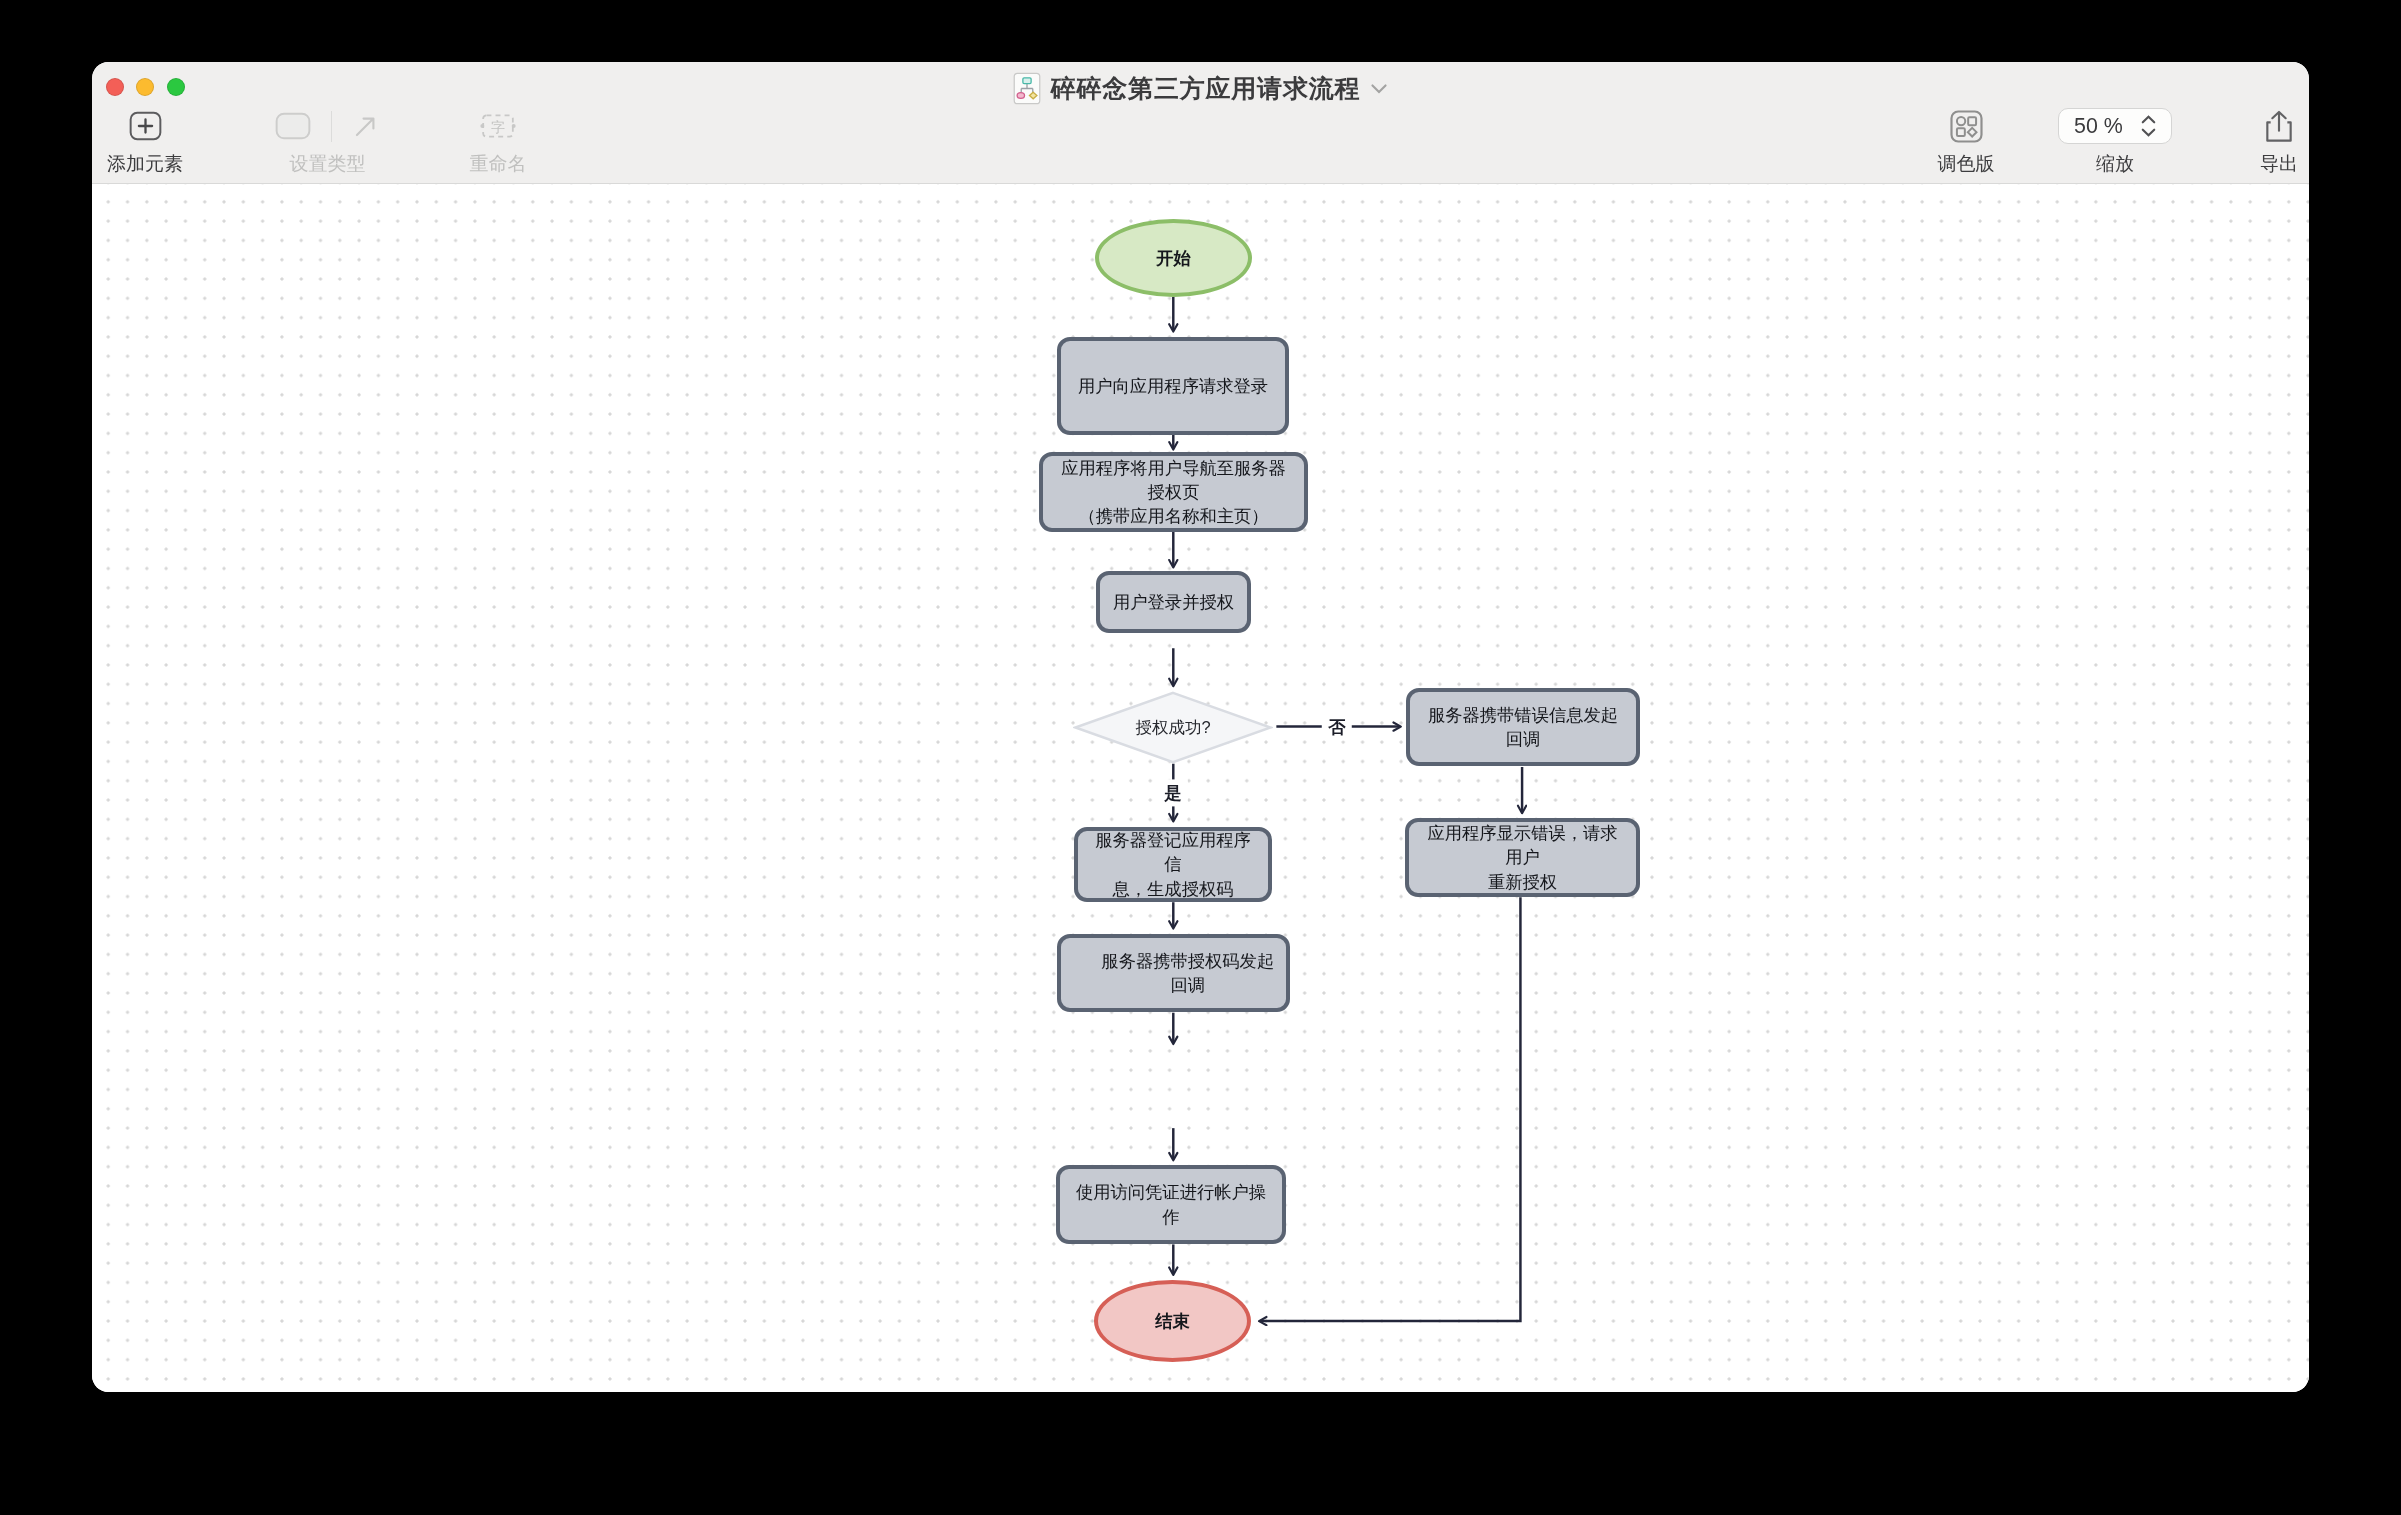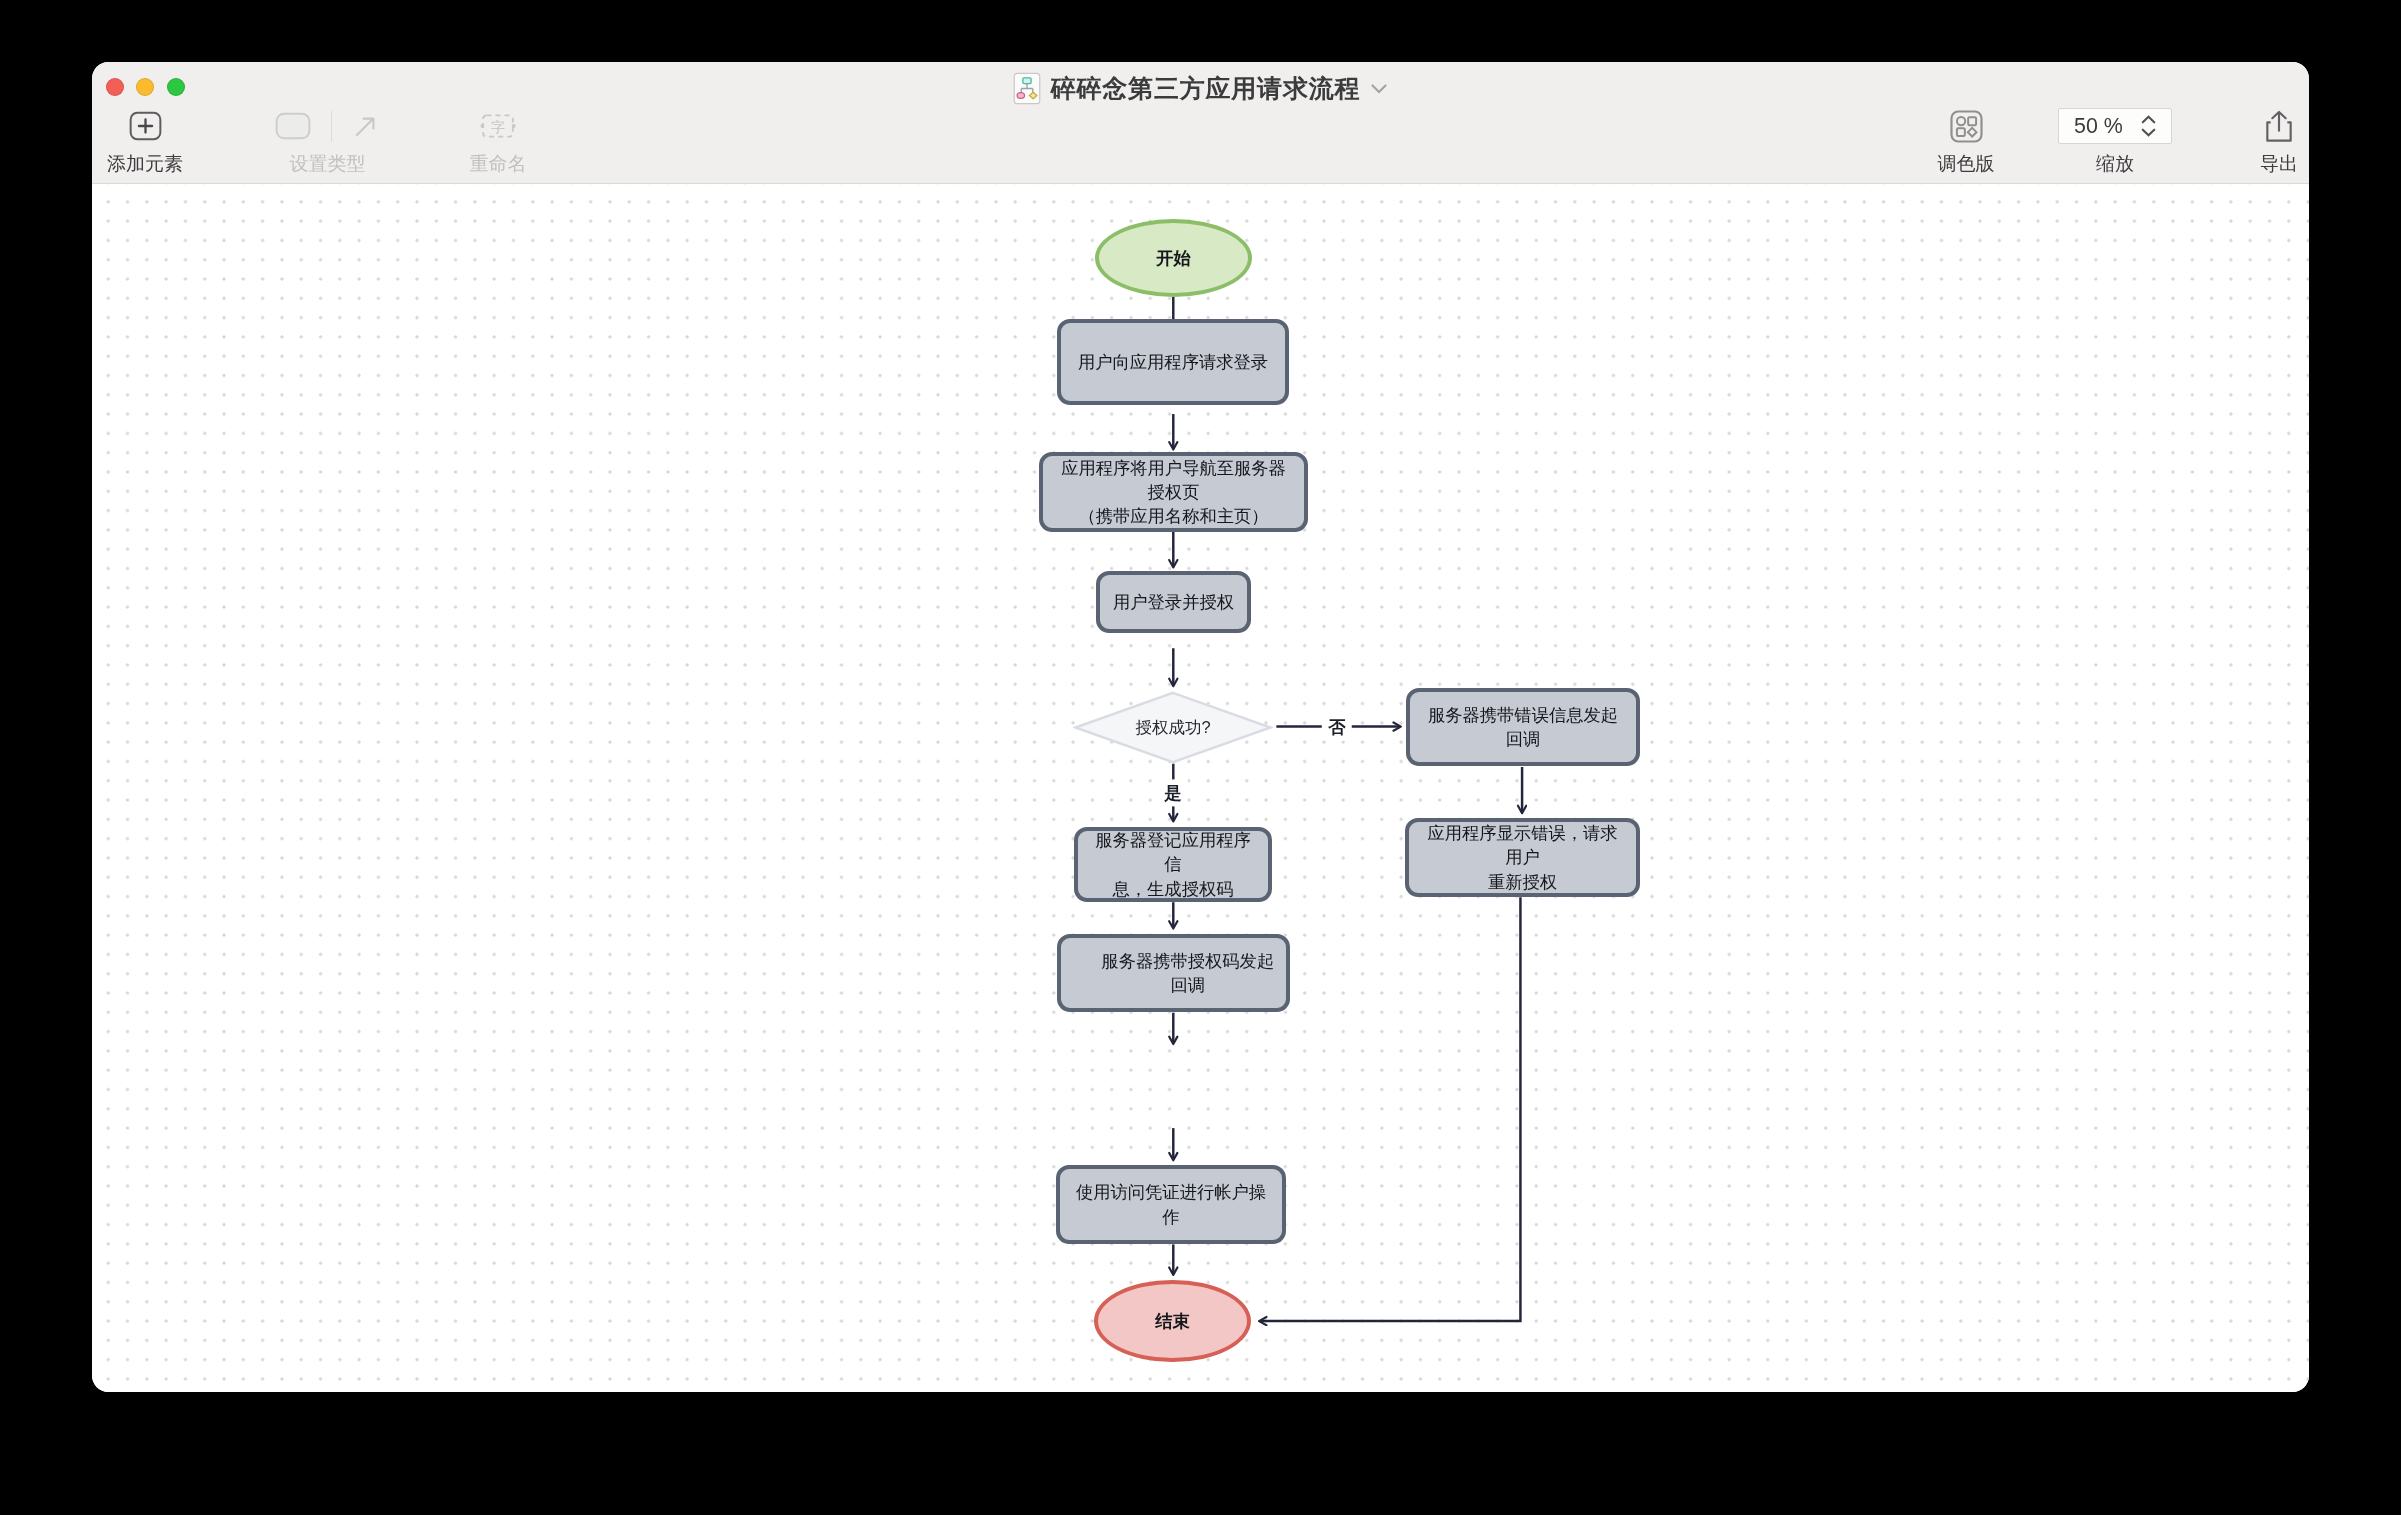--- a/index.html
+++ b/index.html
@@ -26,21 +26,21 @@
   }
   .doc-title { font-size:25px; font-weight:bold; color:#3b3b3d; letter-spacing:0.8px; }
   .tb-group { position:absolute; top:45px; text-align:center; }
   .tb-icons { display:flex; align-items:center; justify-content:center; gap:20px; height:38px; }
   .tb-label { margin-top:8.2px; font-size:19px; line-height:21.4px; }
   .lbl-on { color:#3d3d3f; }
   .lbl-off { color:#c0c0bf; }
   .tb-divider { width:1.6px; height:31px; background:#dcdcdb; }
   .zoom-box {
     display:inline-flex; align-items:center; justify-content:center; gap:18px;
-    width:114px; height:36px; border:1.6px solid #d5d5d4; border-radius:2px; background:#fdfdfc;
+    width:114px; height:36px; border:1.6px solid #d5d5d4; border-radius:10px; background:#fdfdfc;
     font-size:21.4px; color:#3a3a3c;
   }
   .stepper { display:flex; flex-direction:column; line-height:0; gap:3.3px; }
   
   .canvas {
     position:absolute; left:0; top:122px; width:2217px; height:1208px; background:#ffffff;
     background-image:radial-gradient(circle, #d6d6d6 1.4px, transparent 1.7px);
     background-size:19.3px 19.3px; background-position:6.6px 8.2px;
   }
   .node {
@@ -186,21 +186,21 @@
         <path d="M1311 871 V902" marker-end="url(#arrow)"></path>
         <path d="M1311 1005 V1042" marker-end="url(#arrow)"></path>
         <path d="M1311 1145 V1183" marker-end="url(#arrow)"></path>
         <path d="M1311 1286 V1322" marker-end="url(#arrow)"></path>
         <path d="M1732 865 V1379 H1416" marker-end="url(#arrow)"></path>
       </g>
     </svg>
 
     <div class="node terminal t-start" style="left:1003px; top:35px; width:157px; height:78px;">开始</div>
 
-    <div class="node process" style="left:965px; top:135px; width:232px; height:86px;">用户向应用程序请求登录</div>
+    <div class="node process" style="left:965px; top:153px; width:232px; height:98px;">用户向应用程序请求登录</div>
 
     <div class="node process" style="left:947px; top:268px; width:269px; height:80px;">应用程序将用户导航至服务器授权页
 （携带应用名称和主页）</div>
 
     <div class="node process" style="left:1004px; top:387px; width:155px; height:62px;">用户登录并授权</div>
 
     <div class="decision-wrap" style="left:981px; top:507px; width:200px; height:73px;">
       <svg width="200" height="73" viewBox="0 0 243 88">
         <polygon points="121.5,2 240,44 121.5,86 3,44" fill="#f5f6f8" stroke="#d9dce2" stroke-width="3"></polygon>
       </svg>

